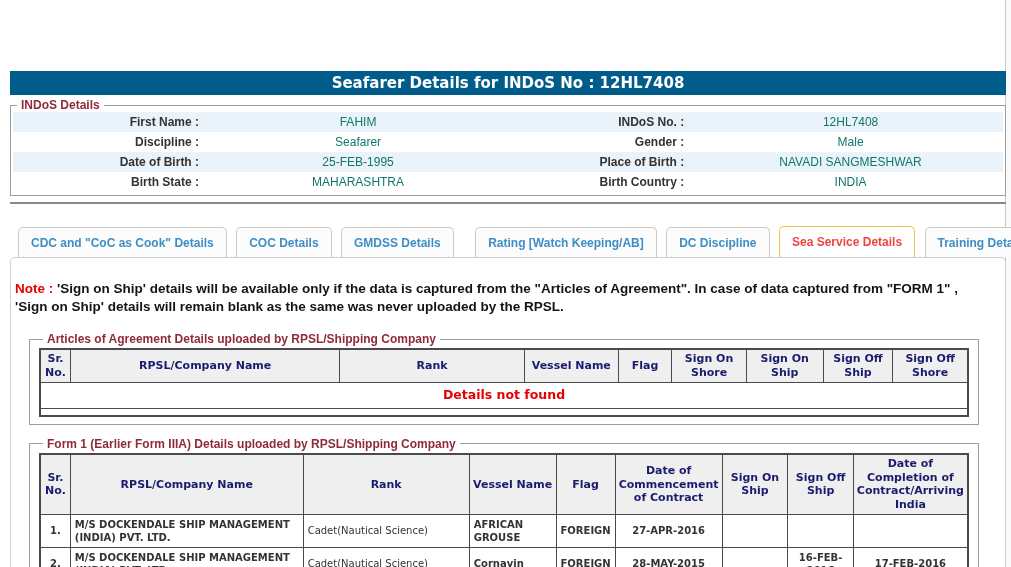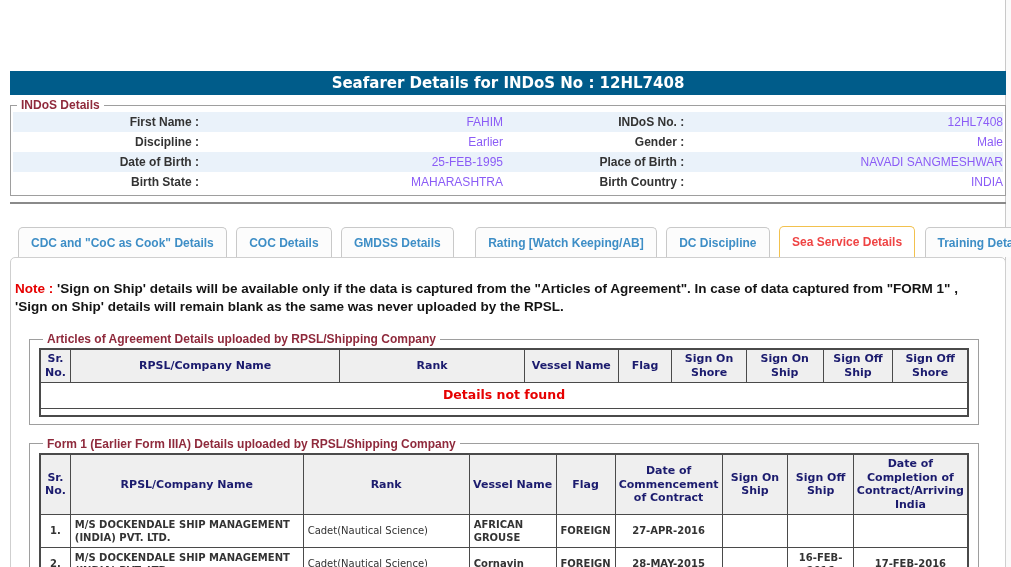--- a/index.html
+++ b/index.html
@@ -14,21 +14,21 @@
         text-align:center;font-weight:bold;font-size:15px;font-family:"DejaVu Sans","Liberation Sans",sans-serif;}
 
   
   fieldset{border:1px solid #9e9e9e;}
   .indos-fs{margin:3px 0 0 0;padding:0 2px 3px 2px;}
   legend{font-size:12px;font-weight:bold;color:#8f2a3c;padding:0 4px;margin-left:4px;}
   .details-table{width:100%;border-collapse:collapse;font-size:12px;}
   .details-table td{height:20px;padding:0;}
   .details-table tr.alt{background:#eaf2fa;}
   .details-table td.lbl{font-weight:bold;color:#333;text-align:right;padding-right:7px;white-space:nowrap;}
-  .details-table td.val{color:#8b5cf6;text-align:right;padding-left:7px;}
+  .details-table td.val{color:#0f766e;text-align:center;padding-left:7px;}
   .c1{width:19.5%;} .c2{width:30%;} .c3{width:19%;} .c4{width:31.5%;}
 
   .divider{border:none;border-top:2px solid #8a8a8a;margin:6px 0 0 0;}
 
   
   .tabs{margin:22px 0 0 8px;height:31px;position:relative;z-index:2;white-space:nowrap;}
   .tab{display:inline-block;vertical-align:bottom;box-sizing:border-box;height:30px;
        border:1px solid #c9c9c9;border-bottom:none;border-radius:5px 5px 0 0;
        background:#fcfcfc;color:#3e8ec6;font-weight:bold;font-size:12px;
        padding:8px 12px 0 12px;margin-right:5px;cursor:pointer;}
@@ -76,21 +76,21 @@
       <table class="details-table">
         <tbody>
             <tr class="alt">
           <td class="lbl c1">First Name :</td>
           <td class="val c2">FAHIM</td>
           <td class="lbl c3">INDoS No. :</td>
           <td class="val c4">12HL7408</td>
         </tr>
         <tr>
           <td class="lbl c1">Discipline :</td>
-          <td class="val c2">Earlier</td>
+          <td class="val c2">Seafarer</td>
           <td class="lbl c3">Gender :</td>
           <td class="val c4">Male</td>
         </tr>
         <tr class="alt">
           <td class="lbl c1">Date of Birth :</td>
           <td class="val c2">25-FEB-1995</td>
           <td class="lbl c3">Place of Birth :</td>
           <td class="val c4">NAVADI SANGMESHWAR</td>
         </tr>
         <tr>

